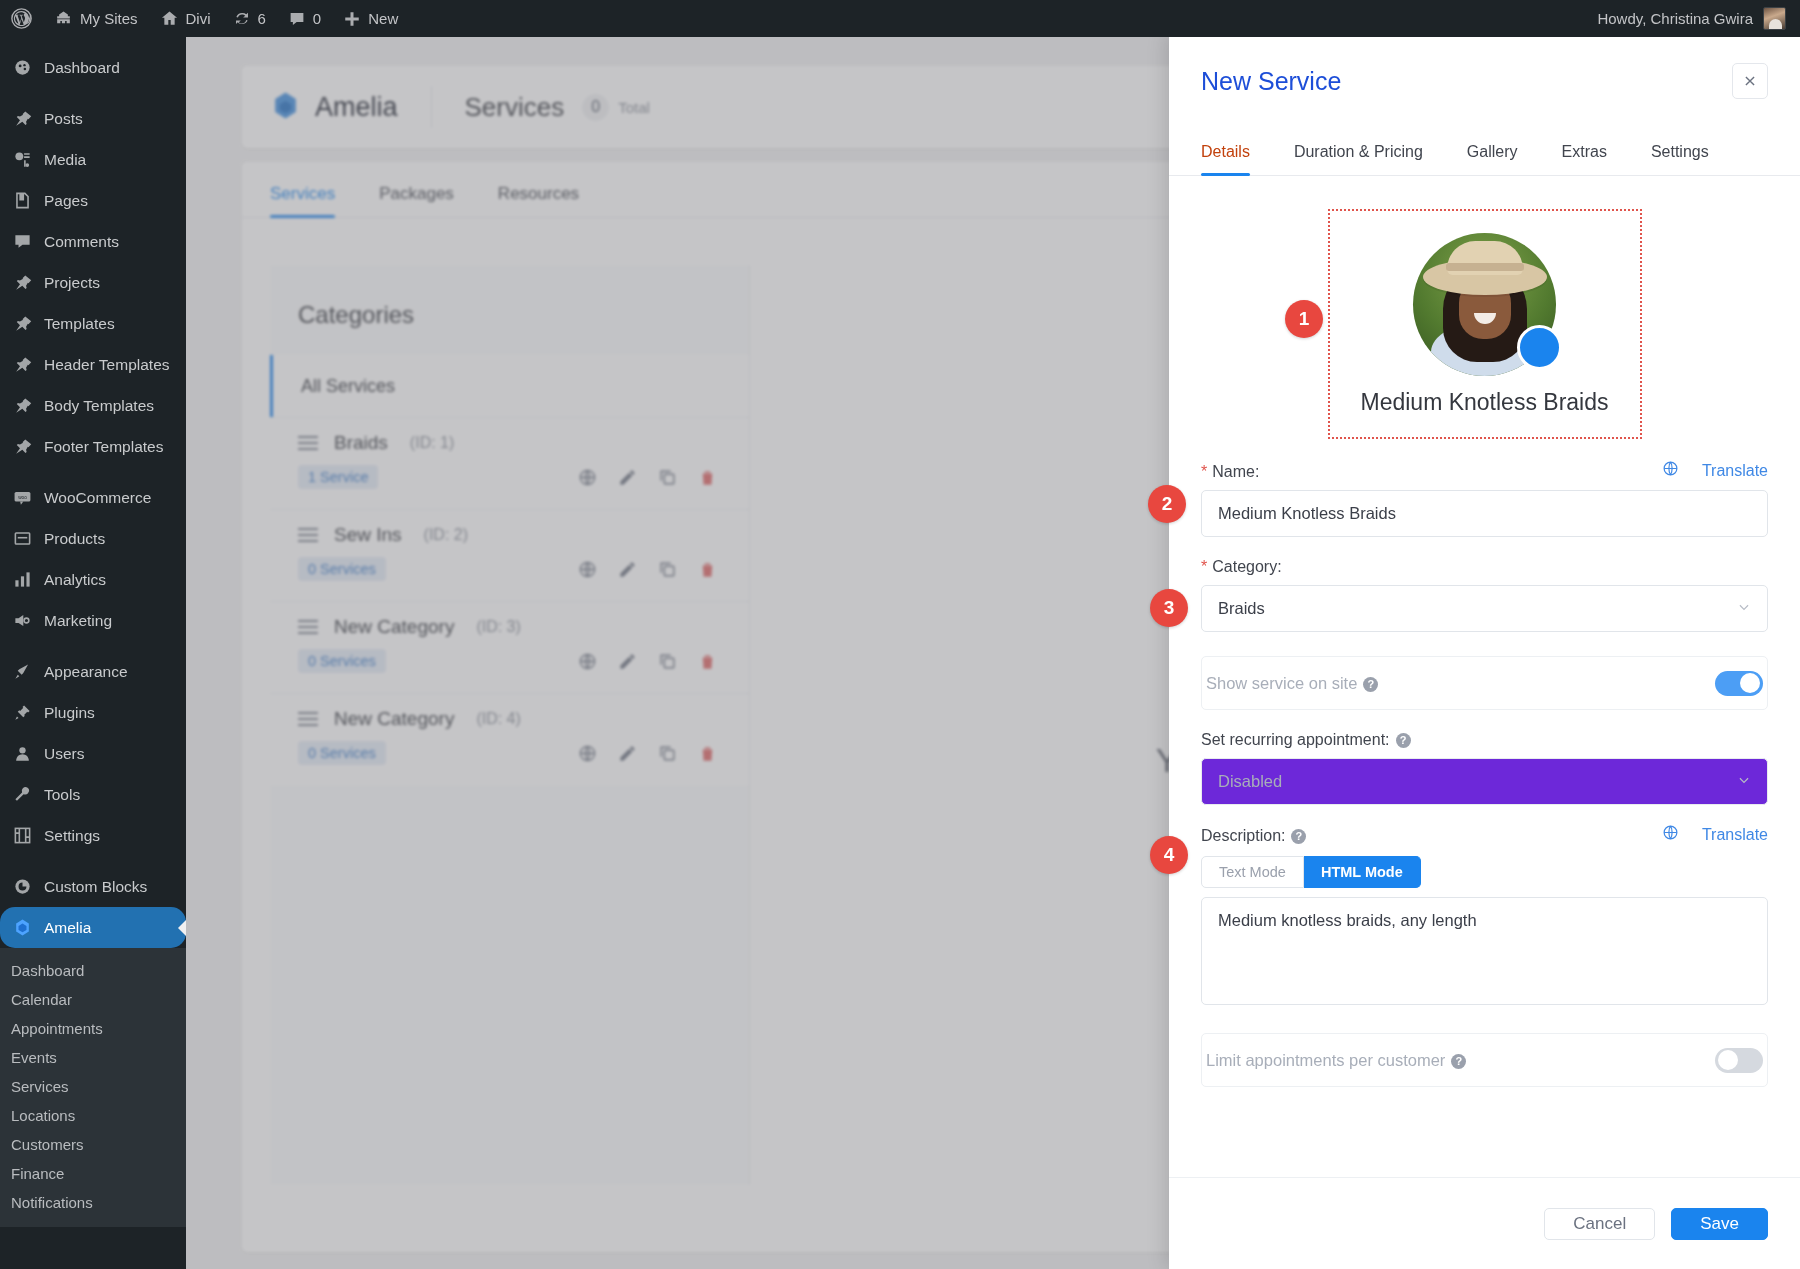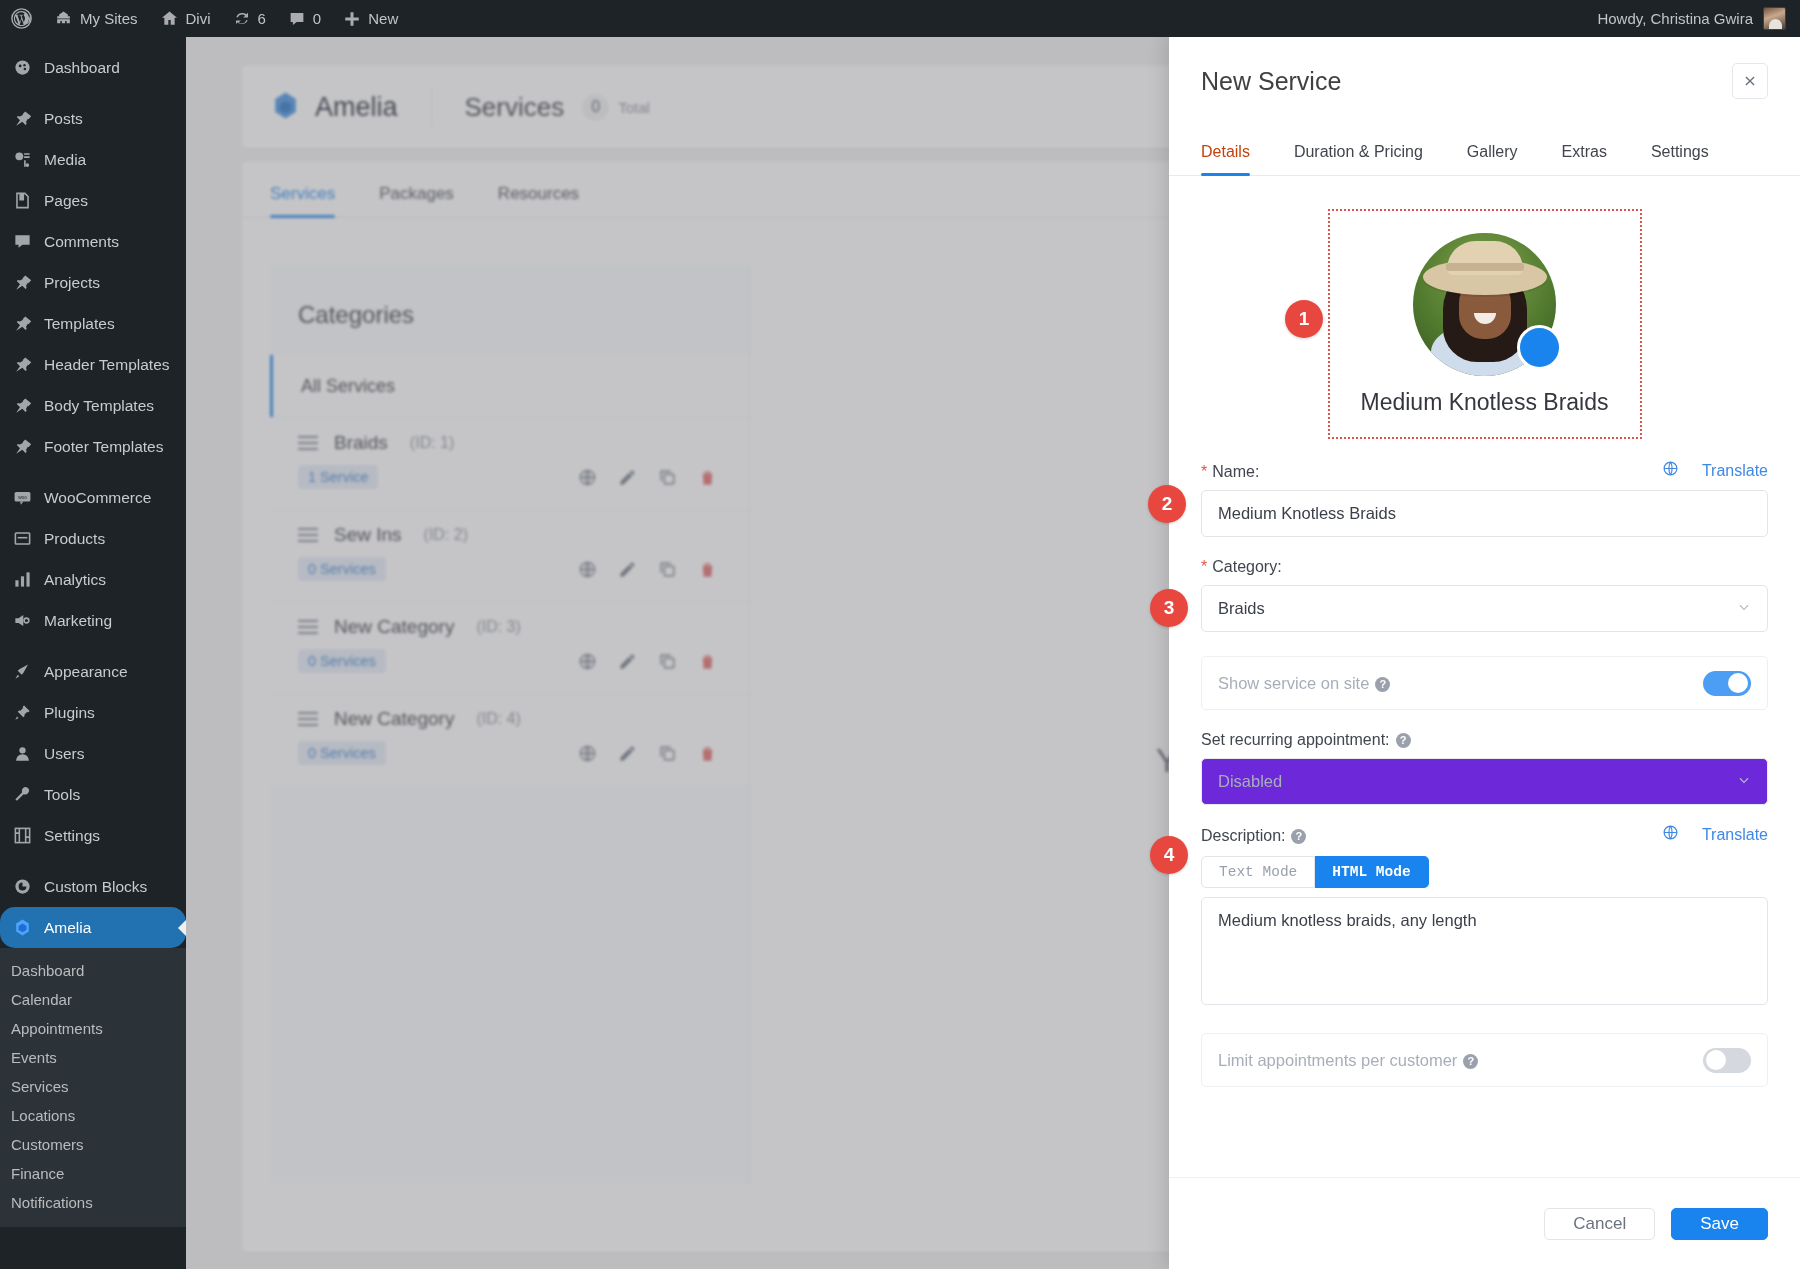--- a/index.html
+++ b/index.html
@@ -187,21 +187,21 @@
     position: absolute; top: 33px; right: 0;
     width: 631px; height: 1236px;
     background: #fff; z-index: 40;
     box-shadow: -4px 0 18px rgba(0,0,0,.13);
     display: flex; flex-direction: column;
   }
   .panel-head {
     display: flex; align-items: center; justify-content: space-between;
     padding: 30px 32px 0 32px;
   }
-  .panel-title { font-size: 25px; color: #404040; font-weight: 400; }
+  .panel-title { font-size: 25px; color: #1d4ed8; font-weight: 400; }
   .close-btn {
     width: 36px; height: 36px; border: 1px solid #e4e7ec; border-radius: 5px;
     background: #fff; color: #6b7280; font-size: 17px;
     display: flex; align-items: center; justify-content: center;
     cursor: pointer;
   }
   .panel-tabs {
     display: flex; gap: 0; padding: 26px 32px 0 32px;
     border-bottom: 1px solid #e8eaee; margin-top: 18px;
     font-size: 16px;
@@ -301,38 +301,38 @@
     display: flex; align-items: center;
   }
   .select-input { justify-content: space-between; cursor: pointer; }
   .select-input.disabled { background: #6d28d9; color: #a8aeb9; border-color: #e8ebef; }
   .chev { color: #b7bcc6; font-size: 14px; }
 
   .toggle-box {
     width: 100%; height: 54px; margin-top: 24px;
     border: 1px solid #edf0f3; border-radius: 5px;
     display: flex; align-items: center; justify-content: space-between;
-    padding: 0 16px;
+    padding: 0 4px;
   }
   .toggle-label { font-size: 16.5px; color: #a8aeb9; }
   .switch {
     width: 48px; height: 25px; border-radius: 14px;
     background: #d5d9df; position: relative; cursor: pointer;
   }
   .switch.on { background: #4c9ef5; }
   .switch i {
     position: absolute; top: 2.5px; left: 3px;
     width: 20px; height: 20px; border-radius: 50%; background: #fff;
     transition: left .15s;
   }
   .switch.on i { left: 25px; }
 
   
   .desc-block { margin-top: 19px; }
-  .mode-tabs { display: flex; margin-top: 11px; font-family: Liberation Mono, monospace; }
+  .mode-tabs { display: flex; margin-top: 11px; }
   .mode-tab {
     height: 32px; display: flex; align-items: center; padding: 0 17px;
     border: 1px solid #e1e5ea; font-size: 14.5px; color: #9aa0ac;
     background: #fff; cursor: pointer;
   }
   .mode-tab:first-child { border-radius: 5px 0 0 5px; }
   .mode-tab:last-child { border-radius: 0 5px 5px 0; border-left: none; }
   .mode-tab.active {
     background: #1a84ee; border-color: #1a84ee; color: #fff; font-weight: bold;
   }

